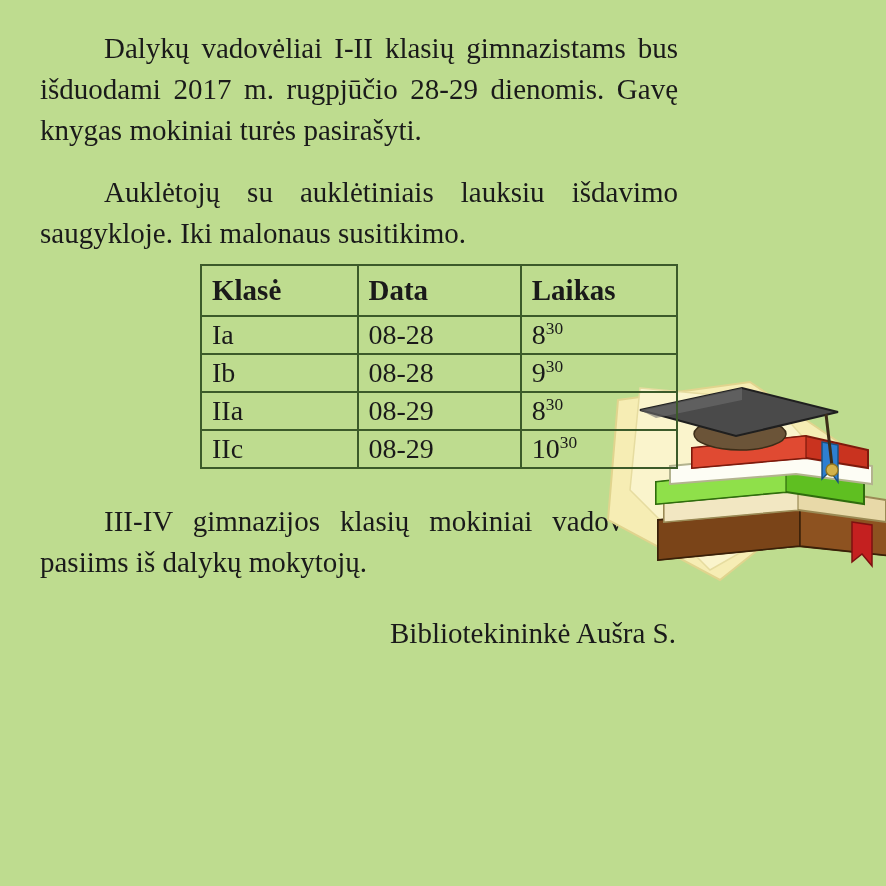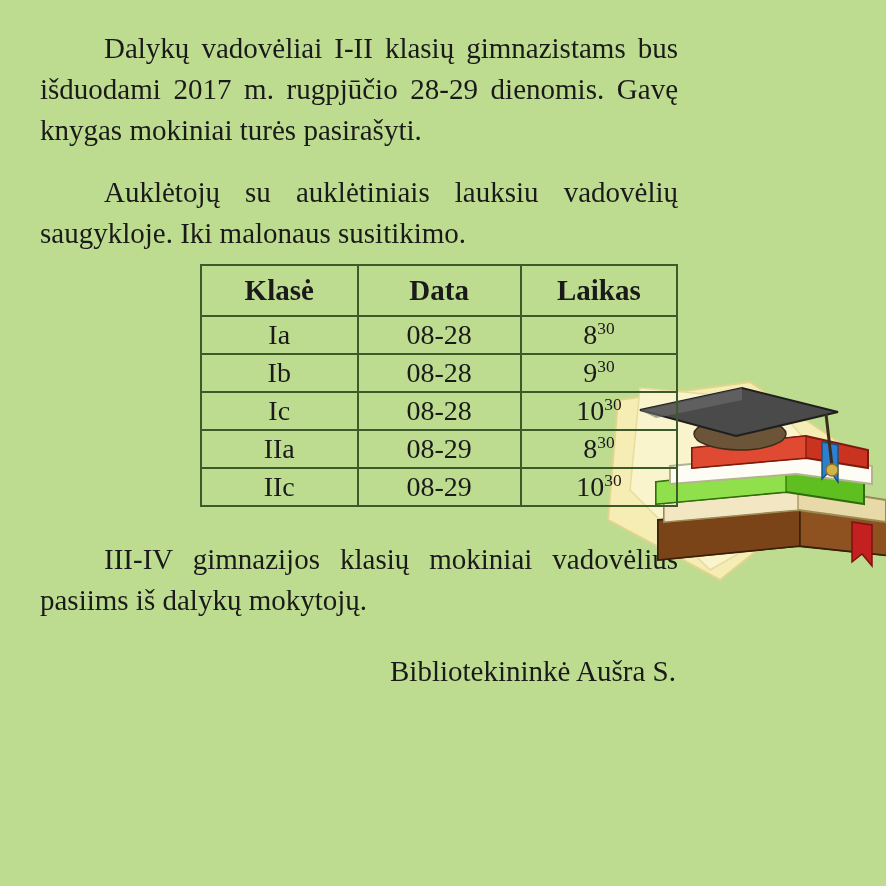--- a/index.html
+++ b/index.html
@@ -50,21 +50,21 @@
     z-index: 2;
   }
   table.schedule {
     border-collapse: collapse;
     background: transparent;
     font-size: 28px;
   }
   table.schedule th,
   table.schedule td {
     border: 2px solid #3c5a2a;
-    text-align: center;
+    text-align: left;
     padding: 2px 10px;
     font-weight: normal;
     white-space: nowrap;
   }
   table.schedule th {
     font-weight: bold;
     font-size: 29px;
     padding: 8px 10px;
   }
   table.schedule td.klase { width: 142px; }
@@ -98,21 +98,21 @@
     font-size: 29px;
     padding-right: 2px;
   }
 </style>
 </head>
 <body>
 
 <div class="page">
 
   <p class="para">Dalykų vadovėliai I-II klasių gimnazistams bus išduo­dami 2017 m. rugpjūčio 28-29 dienomis. Gavę knygas mo­kiniai turės pasirašyti.</p>
-  <p class="para">Auklėtojų su auklėtiniais lauksiu vadovėlių saugyklo­je. Iki malonaus susitikimo.</p>
+  <p class="para">Auklėtojų su auklėtiniais lauksiu išdavimo saugyklo­je. Iki malonaus susitikimo.</p>
 
 
   <div class="table-wrap">
     <table class="schedule">
       <thead>
         <tr>
           <th>Klasė</th>
           <th>Data</th>
           <th>Laikas</th>
         </tr>
@@ -120,25 +120,20 @@
       <tbody>
         <tr>
           <td class="klase">Ia</td>
           <td class="data">08-28</td>
           <td class="laikas"><span>8</span><sup>30</sup></td>
         </tr>
         <tr>
           <td class="klase">Ib</td>
           <td class="data">08-28</td>
           <td class="laikas"><span>9</span><sup>30</sup></td>
-        </tr>
-        <tr>
-          <td class="klase">Ic</td>
-          <td class="data">08-28</td>
-          <td class="laikas"><span>10</span><sup>30</sup></td>
         </tr>
         <tr>
           <td class="klase">IIa</td>
           <td class="data">08-29</td>
           <td class="laikas"><span>8</span><sup>30</sup></td>
         </tr>
         <tr>
           <td class="klase">IIc</td>
           <td class="data">08-29</td>
           <td class="laikas"><span>10</span><sup>30</sup></td>

